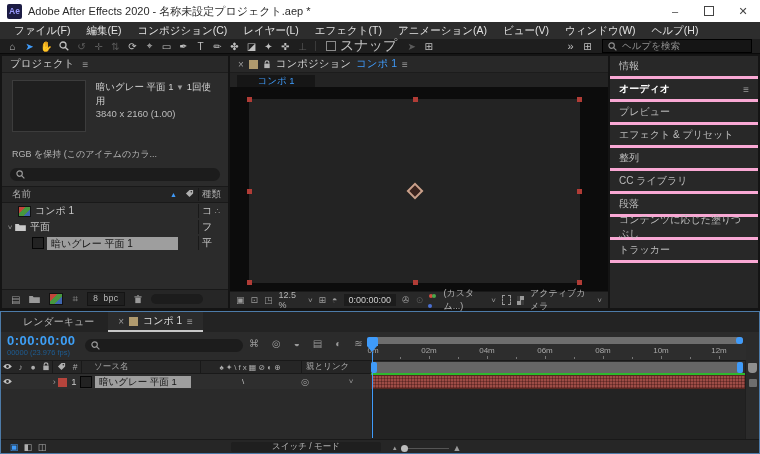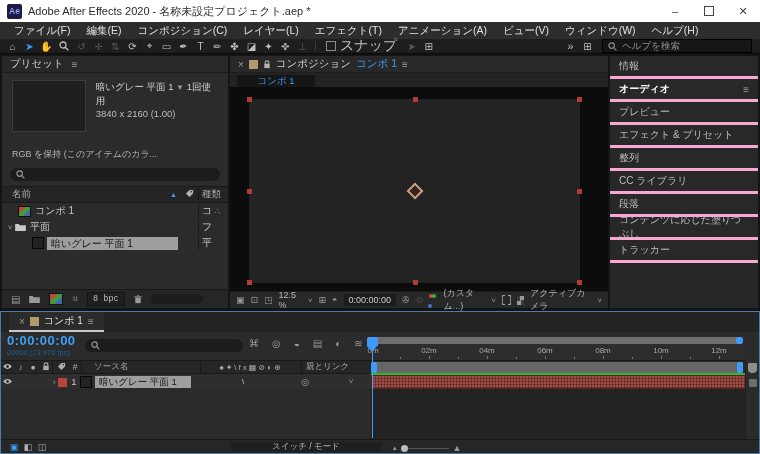--- a/index.html
+++ b/index.html
@@ -216,21 +216,21 @@
       <svg width="9" height="9" viewBox="0 0 10 10">
           <circle cx="4" cy="4" r="3" fill="none" stroke="#8f8f8f" stroke-width="1.3"></circle>
           <line x1="6.2" y1="6.2" x2="9.3" y2="9.3" stroke="#8f8f8f" stroke-width="1.3"></line>
         </svg>
       <span>ヘルプを検索</span>
     </div>
   </div>
 
   <div class="abs panel project">
     <div class="phead">
-      <span>プリセット</span>
+      <span>プロジェクト</span>
       <span class="hamb">≡</span>
     </div>
     <div class="proj-info">
       <div class="thumb"></div>
       <div class="proj-meta">
         <div class="l1">
           <span>暗いグレー 平面 1</span>
           <span class="ddv">▼</span>
           <span>1回使用</span>
         </div>
@@ -357,20 +357,21 @@
     <div class="side-item">エフェクト &amp; プリセット</div>
     <div class="side-item">整列</div>
     <div class="side-item">CC ライブラリ</div>
     <div class="side-item">段落</div>
     <div class="side-item">コンテンツに応じた塗りつぶし</div>
     <div class="side-item">トラッカー</div>
   </div>
 
   <div class="abs timeline">
     <div class="tl-tabs">
+      <span class="tl-tab1">レンダーキュー</span>
       <span class="tl-tab2">
         <span class="ico" style="font-size:10px;">×</span>
         <span class="tansq"></span>
         <span>コンポ 1</span>
         <span class="hamb">≡</span>
       </span>
     </div>
 
     <div class="tl-time">
       <div class="tl-tc">0:00:00:00</div>

